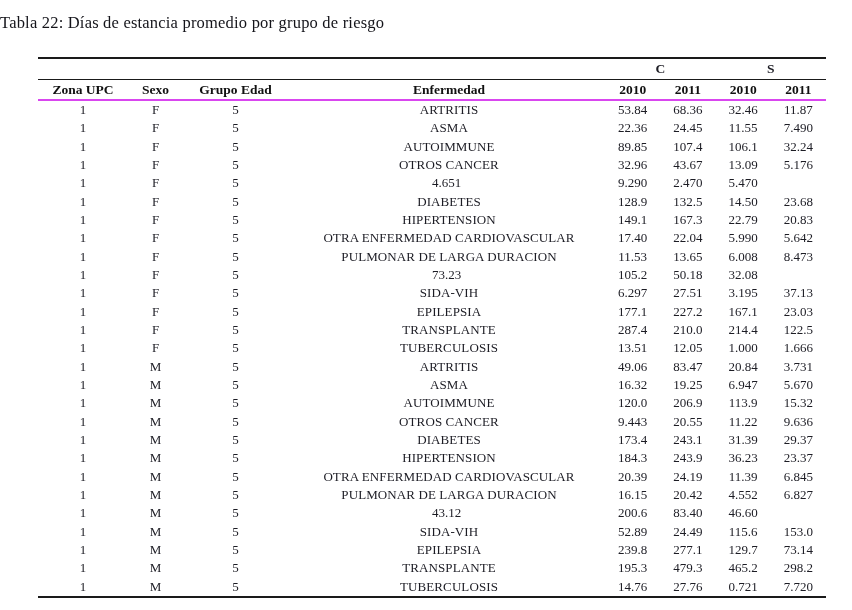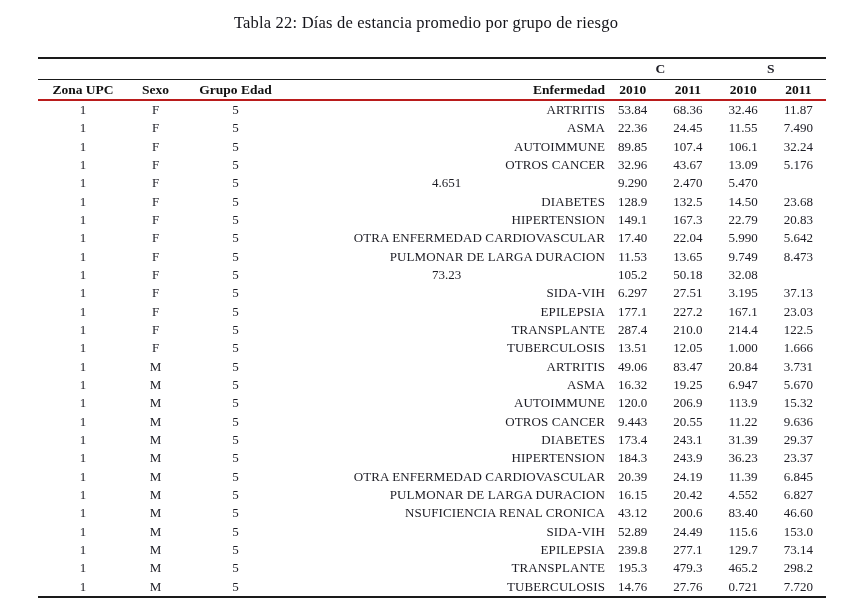--- a/index.html
+++ b/index.html
@@ -16,21 +16,20 @@
     position: relative;
     width: 852px;
     height: 610px;
     background: #ffffff;
   }
   .caption {
     position: absolute;
     top: 13px;
     left: 0;
     width: 852px;
-    text-align: center;
     font-size: 16.5px;
     color: #14141a;
     letter-spacing: 0.2px;
   }
   .tbl {
     position: absolute;
     left: 38px;
     top: 57px;
     width: 788px;
     border-top: 2px solid #1a1a1a;
@@ -48,31 +47,31 @@
     font-weight: bold;
     font-size: 13.5px;
   }
   .group-row .gspan {
     text-align: center;
   }
   .group-c { grid-column: 5 / 7; }
   .group-s { grid-column: 7 / 9; }
   .head-row {
     height: 19px;
-    border-bottom: 2px solid #b91c1c;
+    border-bottom: 2px solid #d946ef;
     font-weight: bold;
     font-size: 13.5px;
     color: #111;
   }
   .data-row {
     height: 18.33px;
     line-height: 18.33px;
   }
   .cell-c { text-align: center; }
-  .cell-l { text-align: right; padding-left: 5px; }
+  .cell-l { text-align: center; padding-left: 5px; }
   .cell-num { text-align: center; }
   .disease { letter-spacing: 0.1px; }
 </style>
 </head>
 <body>
 
 <div class="page">
 
   <div class="caption">Tabla 22: Días de estancia promedio por grupo de riesgo</div>
 
@@ -174,21 +173,21 @@
           <div class="cell-num">5.990</div>
           <div class="cell-num">5.642</div>
         </div>
         <div class="grid-row data-row">
           <div class="cell-c">1</div>
           <div class="cell-c">F</div>
           <div class="cell-c">5</div>
           <div class="cell-l disease">PULMONAR DE LARGA DURACION</div>
           <div class="cell-num">11.53</div>
           <div class="cell-num">13.65</div>
-          <div class="cell-num">9.749</div>
+          <div class="cell-num">6.008</div>
           <div class="cell-num">8.473</div>
         </div>
         <div class="grid-row data-row">
           <div class="cell-c">1</div>
           <div class="cell-c">F</div>
           <div class="cell-c">5</div>
           <div class="cell-num">73.23</div>
           <div class="cell-num">105.2</div>
           <div class="cell-num">50.18</div>
           <div class="cell-num">32.08</div>
@@ -310,21 +309,20 @@
           <div class="cell-l disease">PULMONAR DE LARGA DURACION</div>
           <div class="cell-num">16.15</div>
           <div class="cell-num">20.42</div>
           <div class="cell-num">4.552</div>
           <div class="cell-num">6.827</div>
         </div>
         <div class="grid-row data-row">
           <div class="cell-c">1</div>
           <div class="cell-c">M</div>
           <div class="cell-c">5</div>
-          <div class="cell-l disease">NSUFICIENCIA RENAL CRONICA</div>
           <div class="cell-num">43.12</div>
           <div class="cell-num">200.6</div>
           <div class="cell-num">83.40</div>
           <div class="cell-num">46.60</div>
         </div>
         <div class="grid-row data-row">
           <div class="cell-c">1</div>
           <div class="cell-c">M</div>
           <div class="cell-c">5</div>
           <div class="cell-l disease">SIDA-VIH</div>

